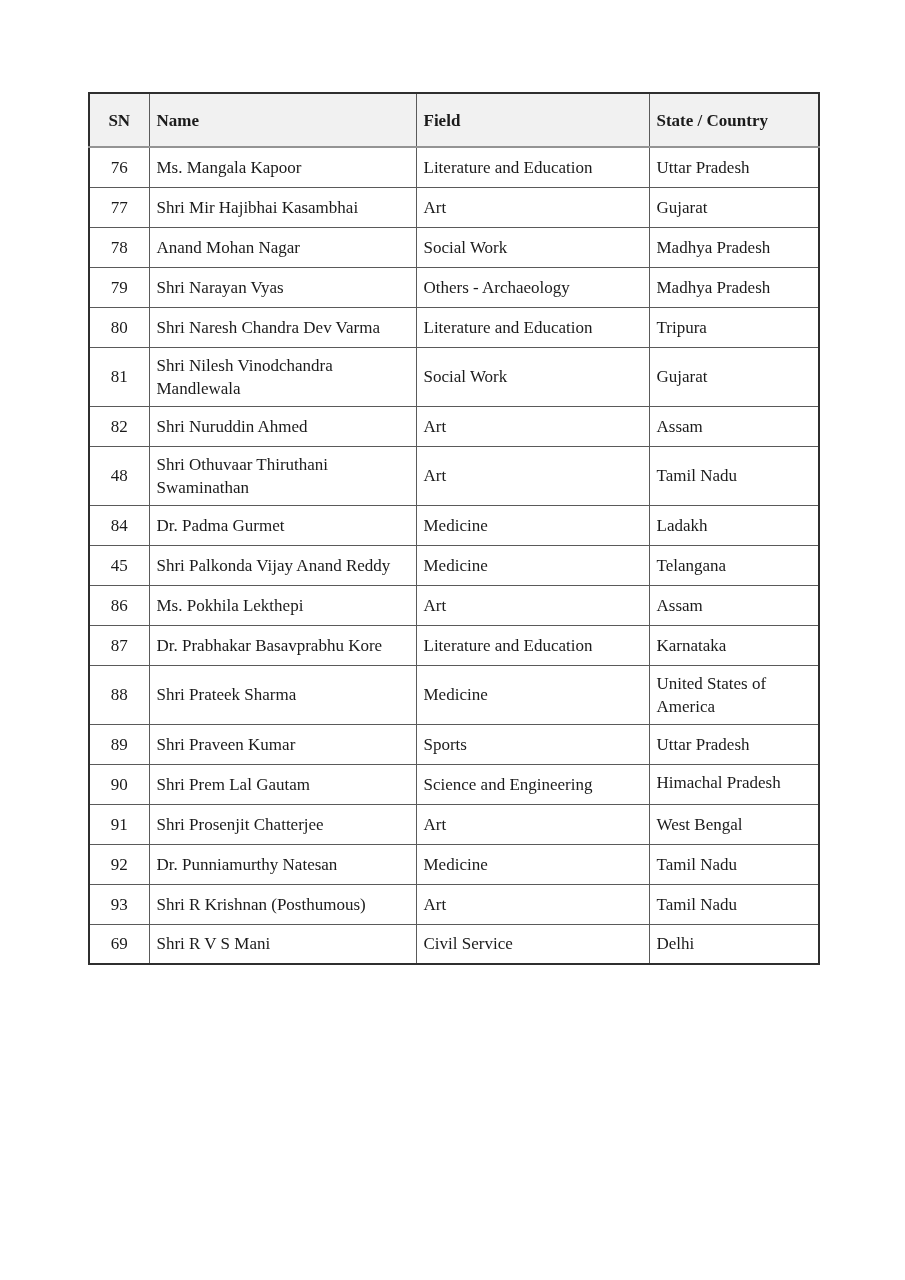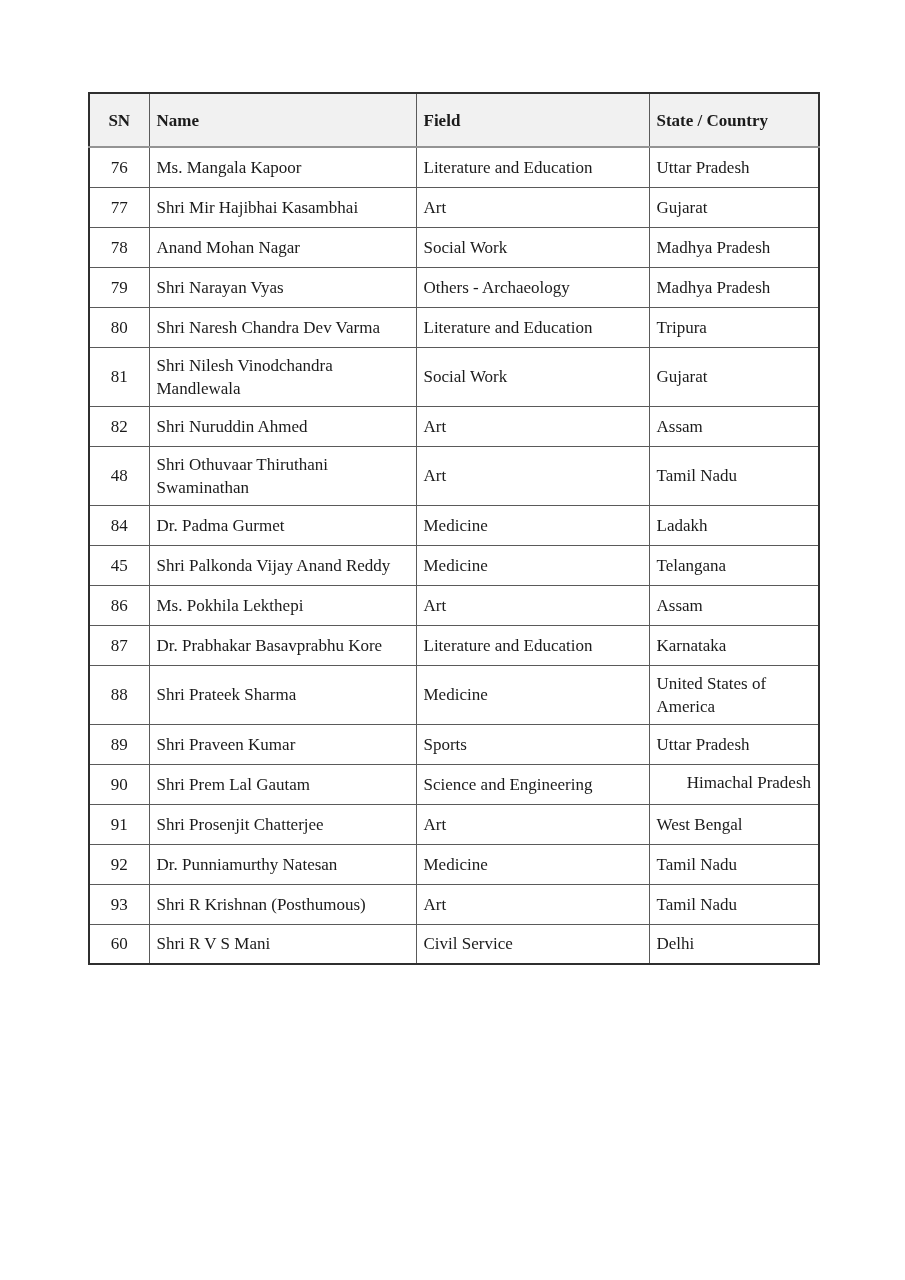--- a/index.html
+++ b/index.html
@@ -42,21 +42,21 @@
     overflow:hidden;
   }
   thead th{
     background:var(--header-bg);
     font-weight:bold;
     height:40px;
     border-bottom:2px solid var(--header-underline);
   }
   th.center,td.center{text-align:center;}
   tbody tr{height:40px;}
-  td.valign-top{vertical-align:top;text-align:right;}
+  td.valign-top{vertical-align:top;}
   b{font-weight:normal;margin-top:17px;}
 </style>
 </head>
 <body>
 
 <div class="page">
   <table class="awards">
     <colgroup>
       <col class="c-sn">
       <col class="c-name">
@@ -174,20 +174,20 @@
           <td>Medicine</td>
           <td>Tamil Nadu</td>
         </tr>
         <tr>
           <td class="center">93</td>
           <td>Shri R Krishnan <b>(Posthumous)</b></td>
           <td>Art</td>
           <td>Tamil Nadu</td>
         </tr>
         <tr>
-          <td class="center">60</td>
+          <td class="center">69</td>
           <td>Shri R V S Mani</td>
           <td>Civil Service</td>
           <td>Delhi</td>
         </tr>
       </tbody>
   </table>
 </div>
 
 </body></html>

